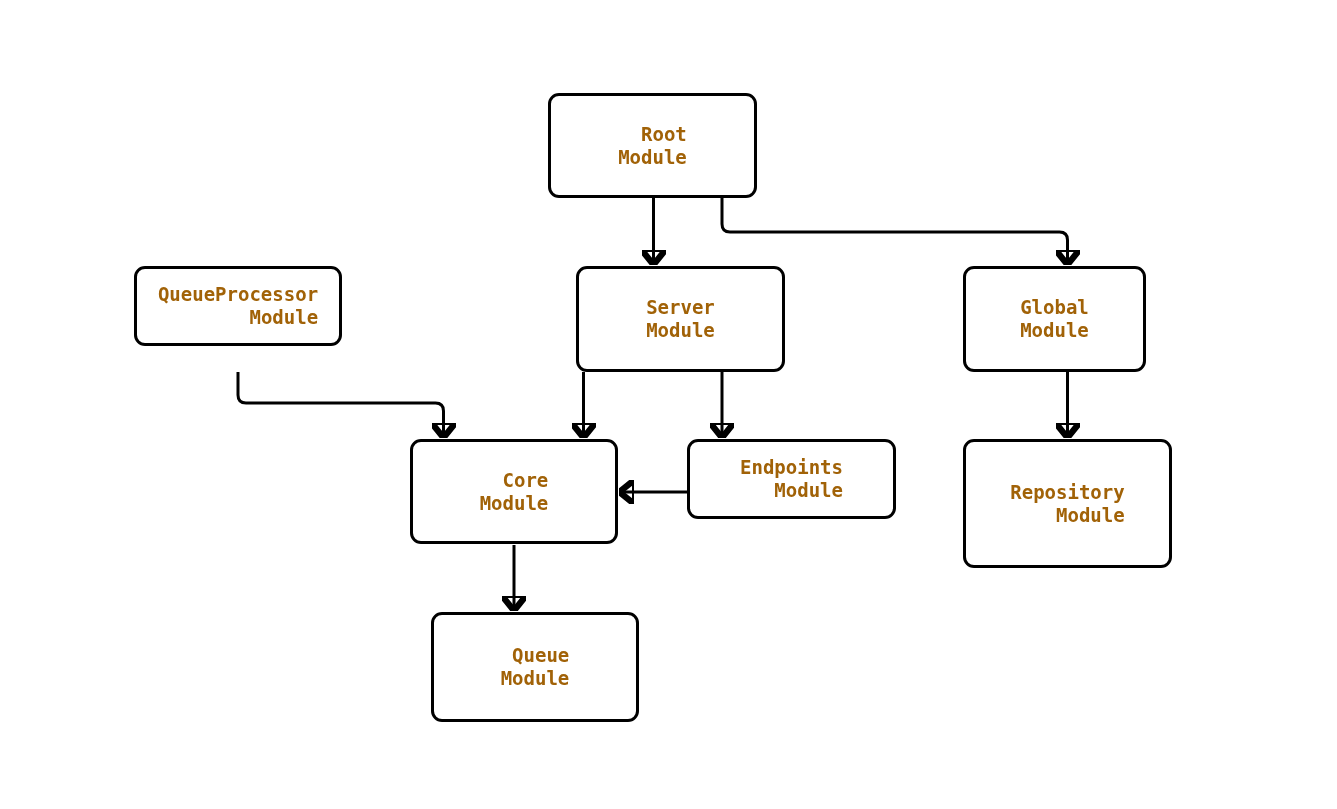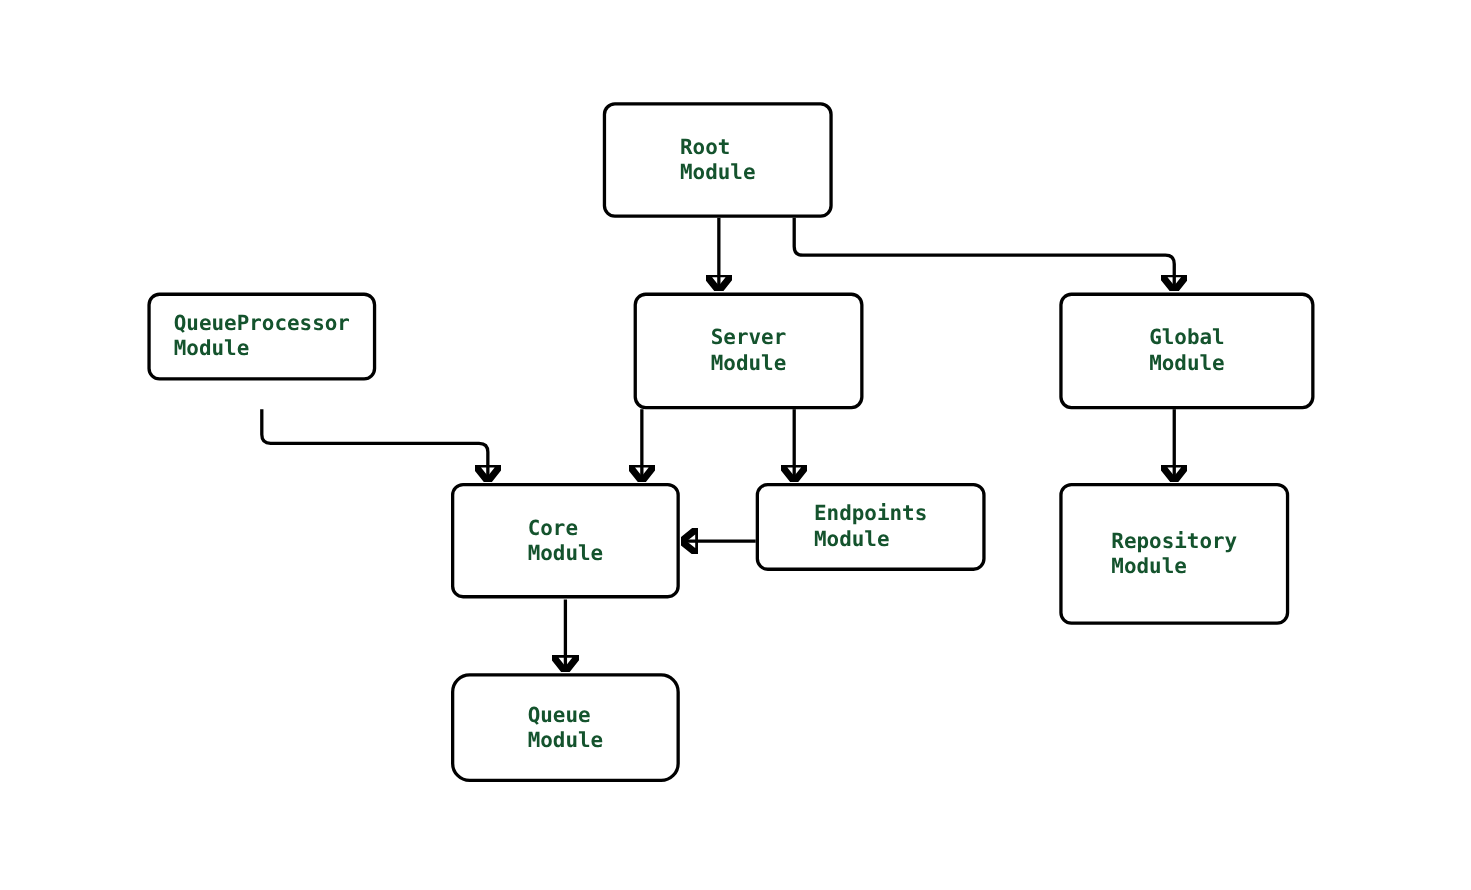--- a/index.html
+++ b/index.html
@@ -32,25 +32,25 @@
     box-sizing: border-box;
     background: #ffffff;
     border: 3px solid #000000;
     border-radius: 11px;
     display: flex;
     align-items: center;
     justify-content: center;
   }
   .node span {
     white-space: pre-line;
-    text-align: left;
+    text-align: right;
     font-weight: bold;
     font-size: 19px;
     line-height: 23px;
-    color: #14532d;
+    color: #a16207;
   }
 </style>
 </head>
 <body>
 
 <div class="stage">
 
   <svg class="edges" viewBox="0 0 1337 809" xmlns="http://www.w3.org/2000/svg">
     <defs>
       <marker id="arrowhead" viewBox="0 0 10 10" preserveAspectRatio="none" refX="9.5" refY="5" markerWidth="15" markerHeight="24" markerUnits="userSpaceOnUse" orient="auto">
@@ -76,38 +76,38 @@
   <div class="node" style="left:134px; top:266px; width:208px; height:80px;">
     <span>QueueProcessor
 Module</span>
   </div>
 
   <div class="node" style="left:552px; top:266px; width:209px; height:106px;margin-left:24px;">
     <span>Server
 Module</span>
   </div>
 
-  <div class="node" style="left:963px; top:266px; width:232px; height:106px;">
+  <div class="node" style="left:963px; top:266px; width:183px; height:106px;">
     <span>Global
 Module</span>
   </div>
 
   <div class="node" style="left:410px; top:439px; width:208px; height:105px;">
     <span>Core
 Module</span>
   </div>
 
   <div class="node" style="left:687px; top:439px; width:209px; height:80px;">
     <span>Endpoints
 Module</span>
   </div>
 
   <div class="node" style="left:963px; top:439px; width:209px; height:129px;">
     <span>Repository
 Module</span>
   </div>
 
-  <div class="node" style="left:410px; top:612px; width:208px; height:99px;border-radius:17px;">
+  <div class="node" style="left:431px; top:612px; width:208px; height:110px;">
     <span>Queue
 Module</span>
   </div>
 
 </div>
 
 </body></html>

